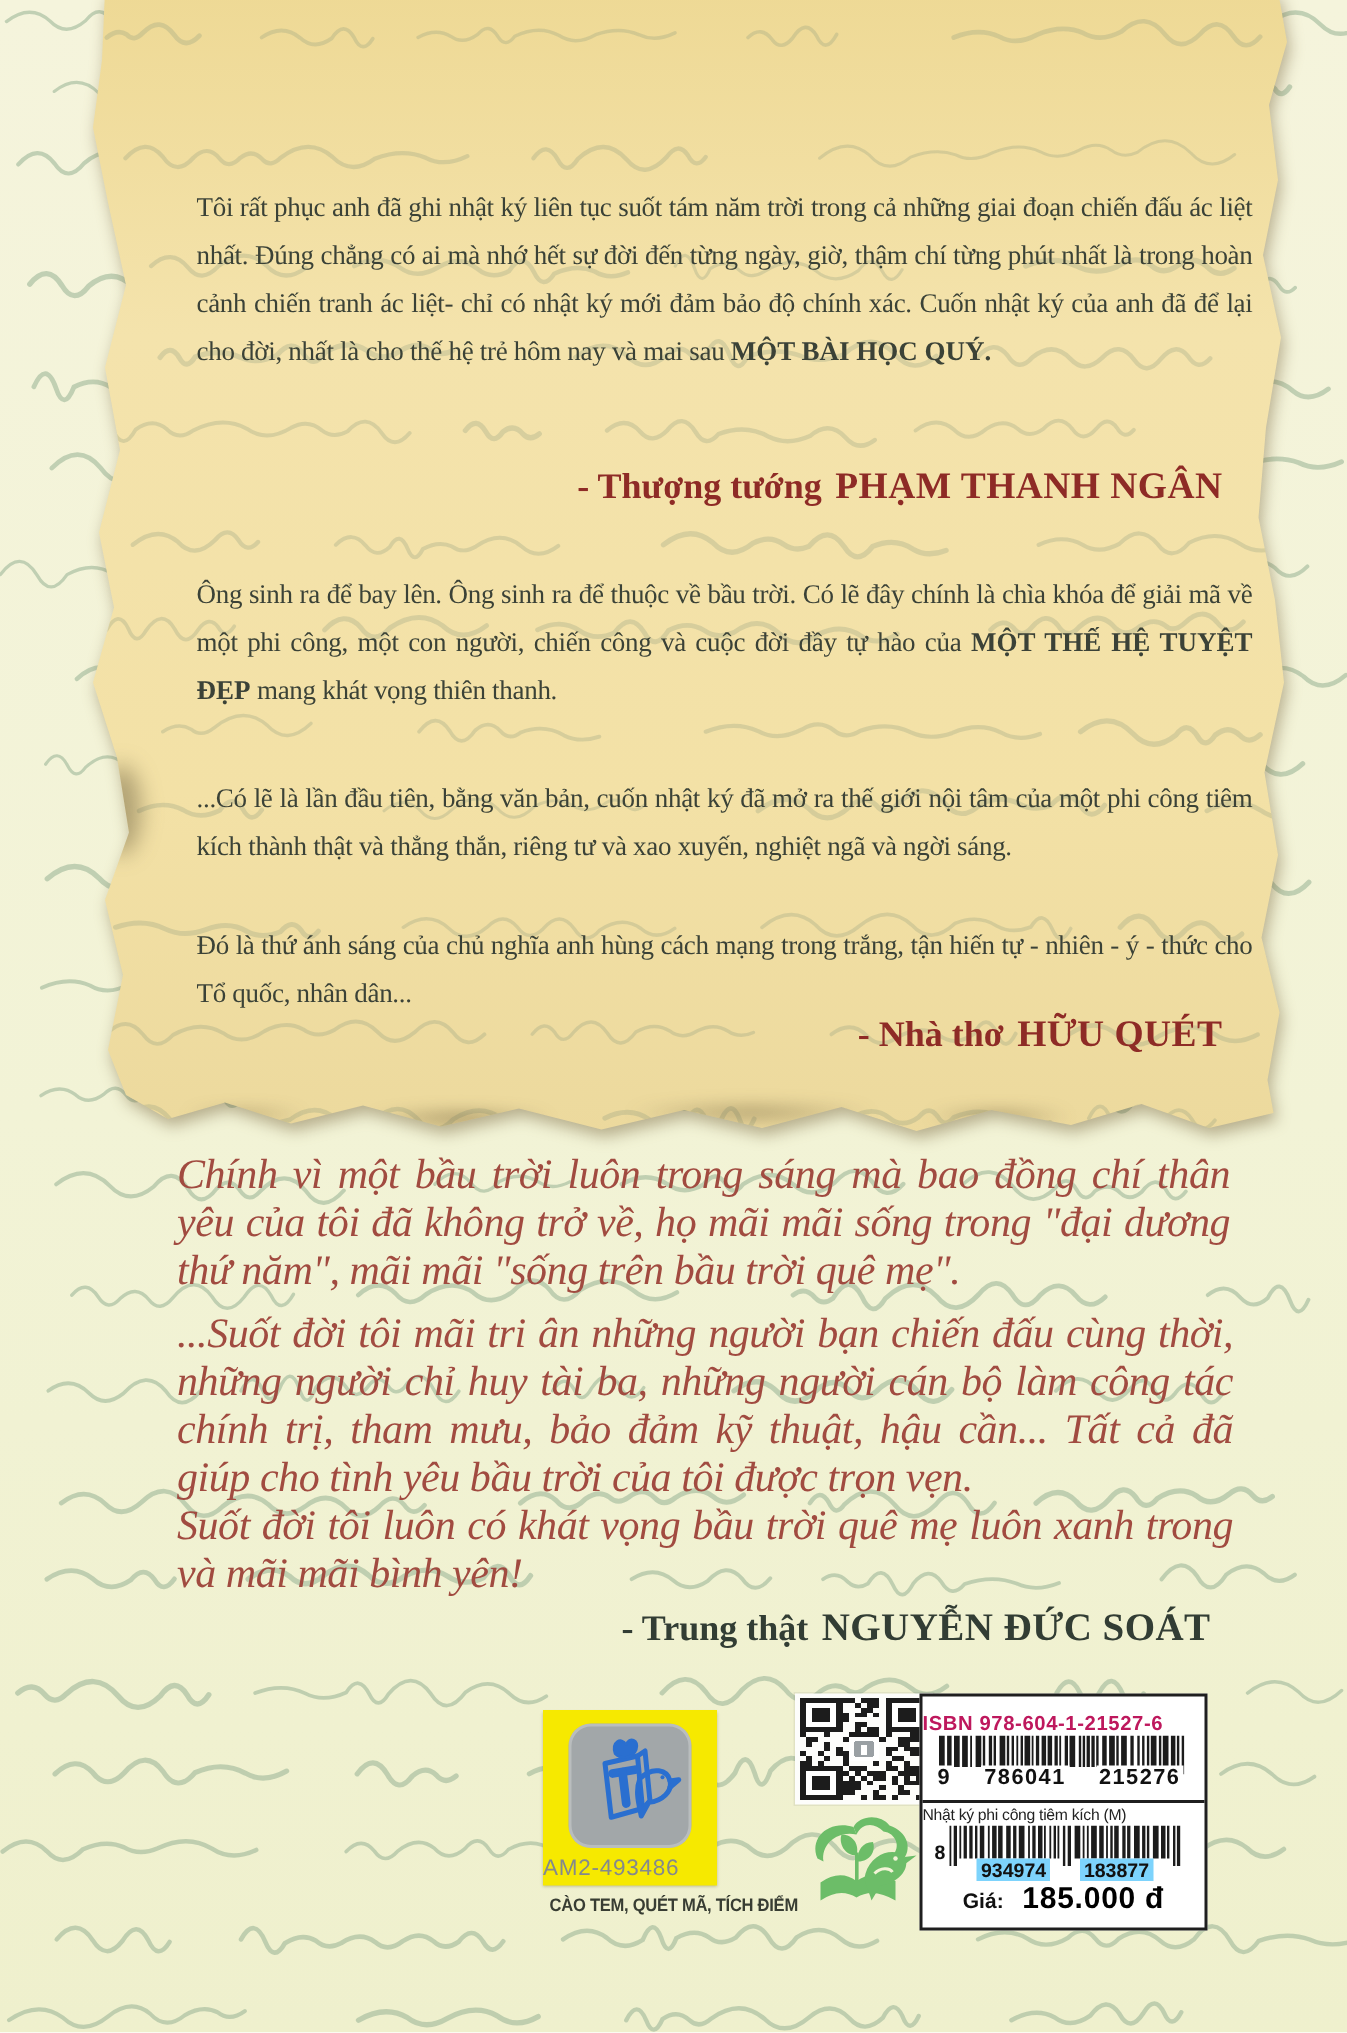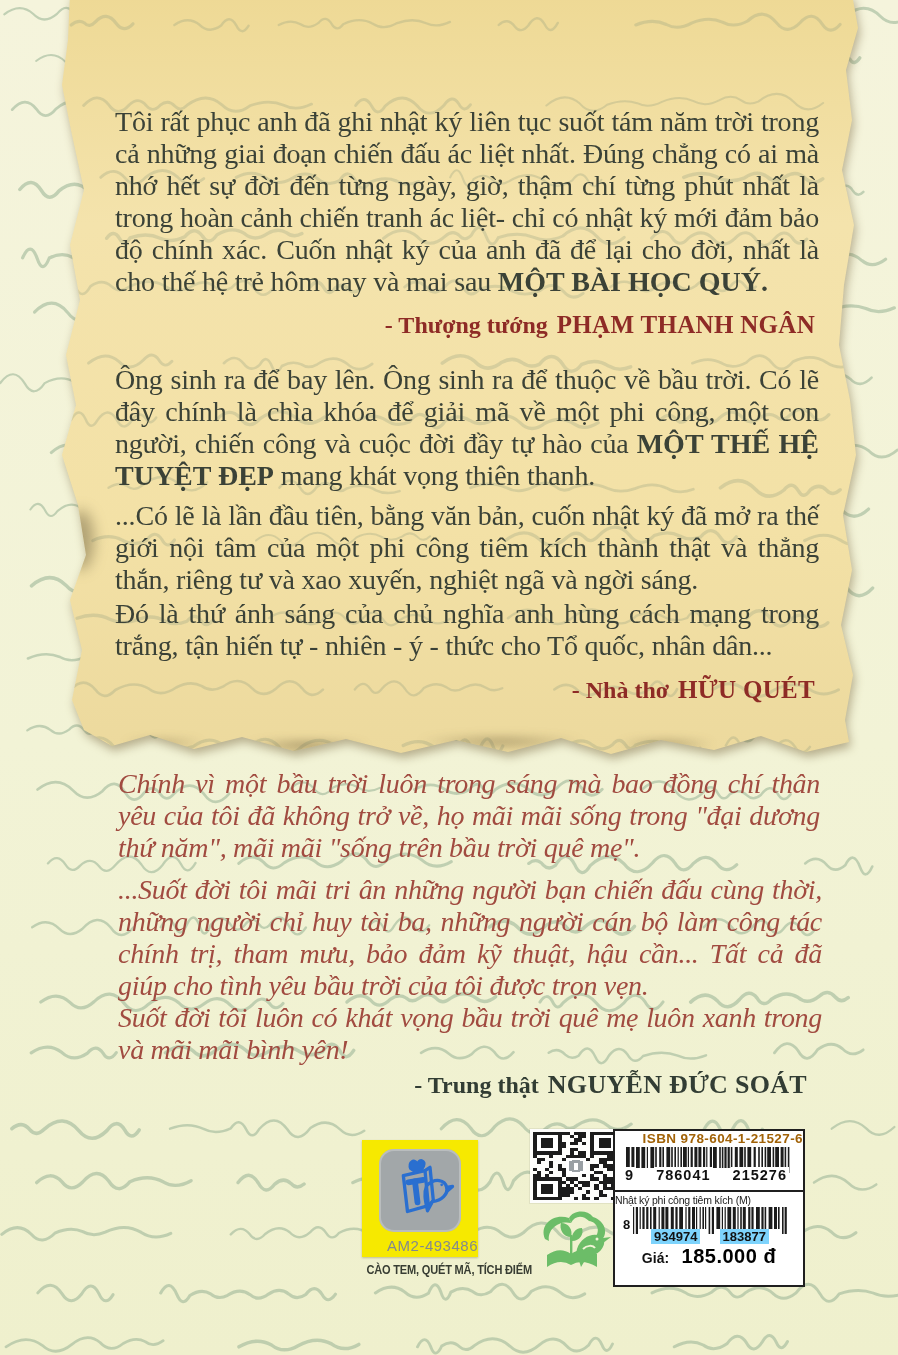--- a/index.html
+++ b/index.html
@@ -17,22 +17,22 @@
   .paper-smudge{position:absolute;left:60px;right:40px;bottom:4px;height:26px;filter:blur(5px);
       background:
         radial-gradient(ellipse 90px 9px at 28% 60%, rgba(80,66,36,.55), transparent 70%),
         radial-gradient(ellipse 120px 10px at 55% 45%, rgba(80,66,36,.45), transparent 70%),
         radial-gradient(ellipse 70px 8px at 78% 55%, rgba(80,66,36,.5), transparent 70%),
         radial-gradient(ellipse 60px 7px at 8% 50%, rgba(80,66,36,.4), transparent 70%);}
   .paper-blot{position:absolute;left:22px;top:516px;width:26px;height:60px;border-radius:50%;
       background:rgba(95,85,55,.45);filter:blur(7px);}
 
   
-  .tblock{position:absolute;margin:0;text-align:justify;color:#3b4237;
-          font-size:28px;line-height:32px;letter-spacing:-0.2px;}
+  .tblock{position:absolute;margin:16px;text-align:justify;color:#3b4237;
+          font-size:18px;line-height:32px;letter-spacing:-0.2px;}
   .p1{left:115px;top:106px;width:704px;}
   .p2{left:115px;top:364px;width:704px;}
   .p3{left:115px;top:500px;width:704px;}
   .p4{left:115px;top:598px;width:704px;}
   .emph{font-weight:bold;letter-spacing:0;}
   .attr{position:absolute;margin:0;text-align:right;font-weight:bold;font-size:24px;}
   .attr .attr-name{font-size:25px;margin-left:9px;letter-spacing:0.3px;}
   .attr1{left:115px;top:311px;width:700px;color:#8e2b26;}
   .attr2{left:115px;top:676px;width:700px;color:#8e2b26;}
   .attr3{left:115px;top:1070px;width:692px;color:#323d34;}
@@ -43,36 +43,36 @@
   .q1{left:118px;top:768px;width:702px;}
   .q2{left:118px;top:874px;width:704px;}
   .q3{left:118px;top:1002px;width:704px;}
 
   
   .stamp{position:absolute;left:362px;top:1140px;width:116px;height:117px;background:#f6e900;
          box-shadow:0 1px 2px rgba(100,90,20,.35);}
   .stamp-inner{position:absolute;left:17px;top:9px;width:82px;height:83px;background:#a2a7a9;
                border-radius:15px;box-shadow:inset 0 0 0 2px rgba(255,255,255,.25);}
   .stamp-inner svg{position:absolute;left:6px;top:4px;}
-  .stamp-code{position:absolute;left:0;right:0;bottom:3px;text-align:right;
+  .stamp-code{position:absolute;left:0;right:0;bottom:3px;text-align:left;
               font-family:"Liberation Sans","DejaVu Sans",sans-serif;
               font-size:15px;color:#84898d;letter-spacing:0.5px;}
   .stamp-caption{position:absolute;left:360px;top:1263px;width:160px;text-align:center;
               font-family:"Liberation Sans","DejaVu Sans",sans-serif;font-weight:bold;
               font-size:12px;color:#383d33;transform:scaleX(.92);transform-origin:center;
               letter-spacing:-0.2px;white-space:nowrap;}
   .qr{position:absolute;left:530px;top:1129px;width:92px;height:74px;background:#fdfdfb;
       padding:0;box-shadow:0 0 0 1px rgba(0,0,0,.06);}
   .qr svg{position:absolute;left:3px;top:3px;width:86px;height:68px;}
   .publisher-logo{position:absolute;left:531px;top:1205px;width:84px;height:76px;}
 
   .barcode-label{position:absolute;left:613px;top:1129px;width:188px;height:154px;
       background:#fff;border:2px solid #1f1f1f;font-family:"Liberation Sans","DejaVu Sans",sans-serif;}
   .bl-top{height:59px;border-bottom:2px solid #1f1f1f;}
-  .bl-isbn{margin-top:0;text-align:right;font-weight:bold;font-size:13.5px;letter-spacing:0.4px;color:#a16207;}
+  .bl-isbn{margin-top:10px;text-align:left;font-weight:bold;font-size:13.5px;letter-spacing:0.4px;color:#be185d;}
   #bars1{display:block;margin:1px auto 0;width:168px;height:26px;}
   .bl-ean{display:flex;justify-content:space-between;padding:0 14px 0 8px;font-weight:bold;
           font-size:14.5px;letter-spacing:1px;margin-top:-6px;color:#111;background:transparent;}
   .bl-ean span{background:#fff;padding:0 2px;}
   .bl-bottom{position:relative;height:91px;}
   .bl-title{margin-top:2px;font-size:10.5px;color:#222;letter-spacing:-0.2px;}
   .bl-code2row{display:flex;align-items:flex-start;padding:1px 8px 0 8px;}
   .bl-lead{font-weight:bold;font-size:13px;margin:10px 2px 0 0;color:#111;}
   #bars2{width:156px;height:27px;}
   .bl-code2digits{display:flex;justify-content:space-between;padding:0 34px 0 36px;

